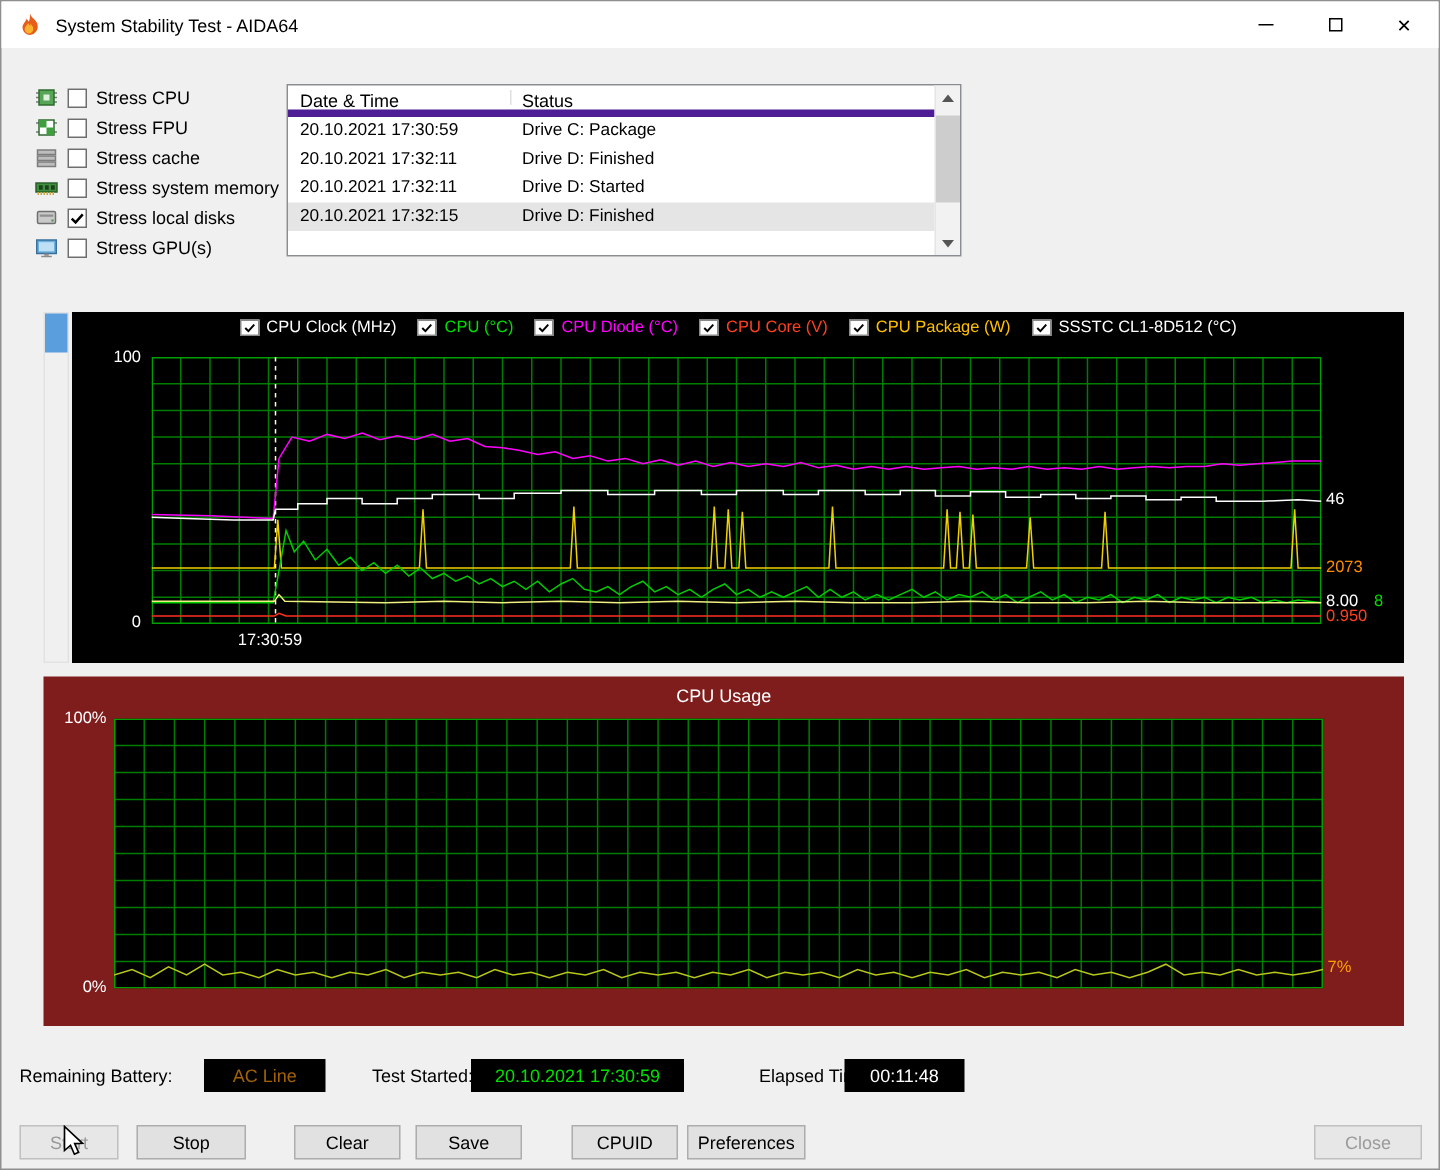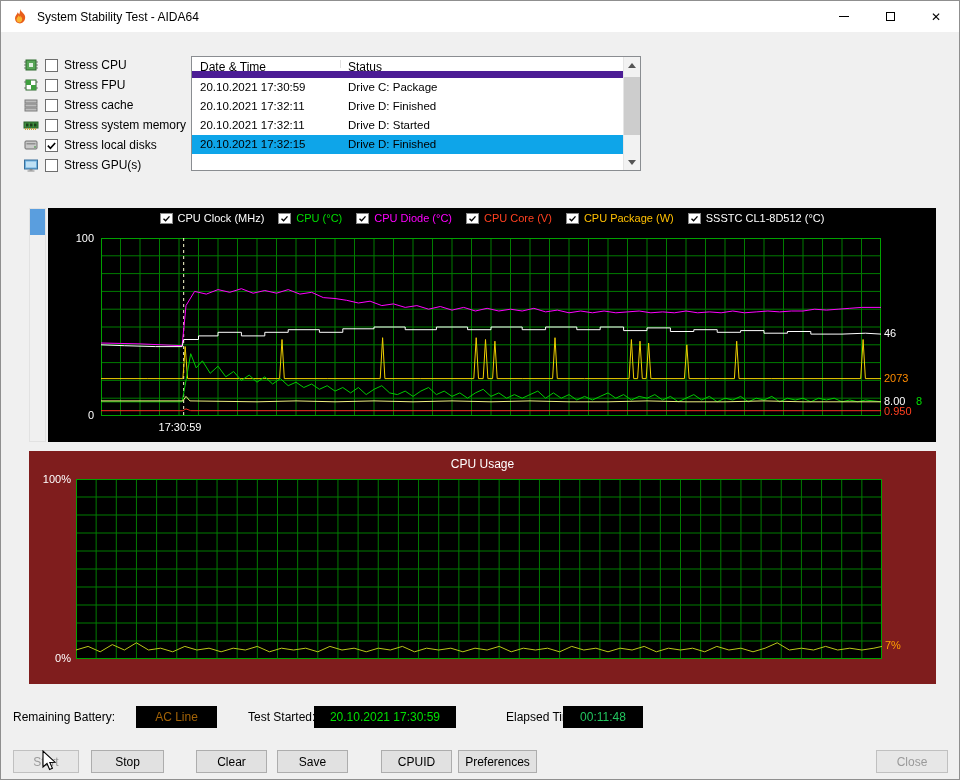--- a/index.html
+++ b/index.html
@@ -20,28 +20,28 @@
   #stress-list{position:absolute;left:22px;top:54px}
   .stress-row{display:flex;align-items:center;height:20px}
   .opt-icon{width:16px;height:16px;margin-right:6px;flex:0 0 16px}
   .opt-icon svg{width:16px;height:16px;display:block}
   .cb{width:13px;height:13px;background:#fff;border:1px solid #6e6e6e;display:inline-flex;align-items:center;justify-content:center;flex:0 0 13px}
   .cb svg{width:11px;height:11px;visibility:hidden}
   .cb.checked svg{visibility:visible}
   .opt-label{margin-left:6px;font-size:12px;white-space:nowrap}
   
   .log-panel{position:absolute;left:190px;top:55px;width:450px;height:115px;background:#fff;border:1px solid #8a8d91}
-  .log-header{height:21px;border-bottom:7px solid #4c1d95;position:relative;font-size:12px}
+  .log-header{height:21px;border-bottom:5px solid #4c1d95;position:relative;font-size:12px}
   .log-header::after{content:"";position:absolute;left:148px;top:3px;bottom:3px;width:1px;background:#e0e0e0}
   .log-header .col1{position:absolute;left:8px;top:3px}
   .log-header .col2{position:absolute;left:156px;top:3px}
   .log-row{height:19px;position:relative;font-size:11.5px}
   .log-row .col1{position:absolute;left:8px;top:3px}
   .log-row .col2{position:absolute;left:156px;top:3px}
-  .log-row.selected{background:#0ea5e9}
+  .log-row.selected{background:#e5e5e5}
   #log-rows{margin-right:17px}
   .log-scrollbar{position:absolute;right:0;top:0;bottom:0;width:17px;background:#f2f2f2;border-left:1px solid #e5e5e5}
   .sb-arrow{position:absolute;left:0;width:16px;height:16px;display:flex;align-items:center;justify-content:center}
   .sb-arrow.up{top:0}
   .sb-arrow.down{bottom:0}
   .tri-up{width:0;height:0;border-left:4px solid transparent;border-right:4px solid transparent;border-bottom:5px solid #555}
   .tri-down{width:0;height:0;border-left:4px solid transparent;border-right:4px solid transparent;border-top:5px solid #555}
   .sb-thumb{position:absolute;left:0;top:20px;width:16px;height:58px;background:#cdcdcd}
   
   #tabs{position:absolute;left:30px;top:183px;height:22px;display:flex;align-items:flex-end}
@@ -451,21 +451,21 @@
       </svg>
   <span class="rlabel" style="color: rgb(255, 160, 0); top: 188.4px; left: 856px;">7%</span>
     </div>
 
   <div class="status-row">
     <span class="st-label lbl-battery">Remaining Battery:</span>
     <span class="st-box box-battery" style="color: #a16207;">AC Line</span>
     <span class="st-label lbl-started">Test Started:</span>
     <span class="st-box box-started" style="color: rgb(0, 224, 0);">20.10.2021 17:30:59</span>
     <span class="st-label lbl-elapsed">Elapsed Time:</span>
-    <span class="st-box box-elapsed" style="color: #22c55e;">00:11:48</span>
+    <span class="st-box box-elapsed" style="color: #ffffff;">00:11:48</span>
   </div>
 
   <div id="buttons-row">
       <button class="btn btn-0 disabled" disabled="">Start</button>
       <button class="btn btn-1">Stop</button>
       <button class="btn btn-2">Clear</button>
       <button class="btn btn-3">Save</button>
       <button class="btn btn-4">CPUID</button>
       <button class="btn btn-5">Preferences</button>
       <button class="btn btn-6 disabled" disabled="">Close</button>

